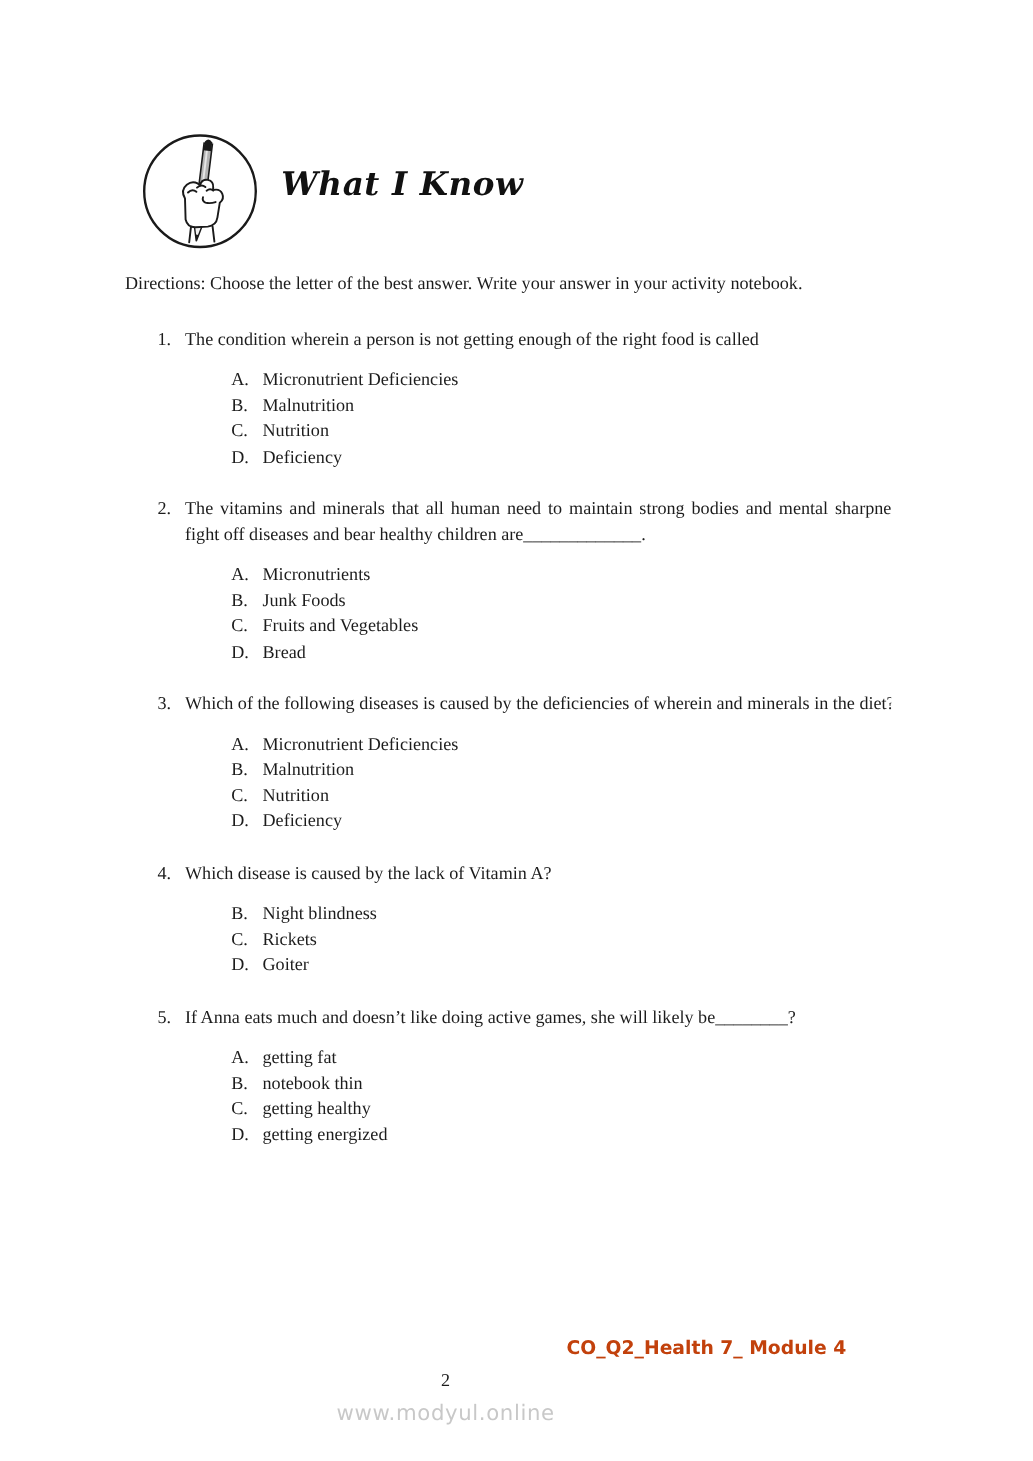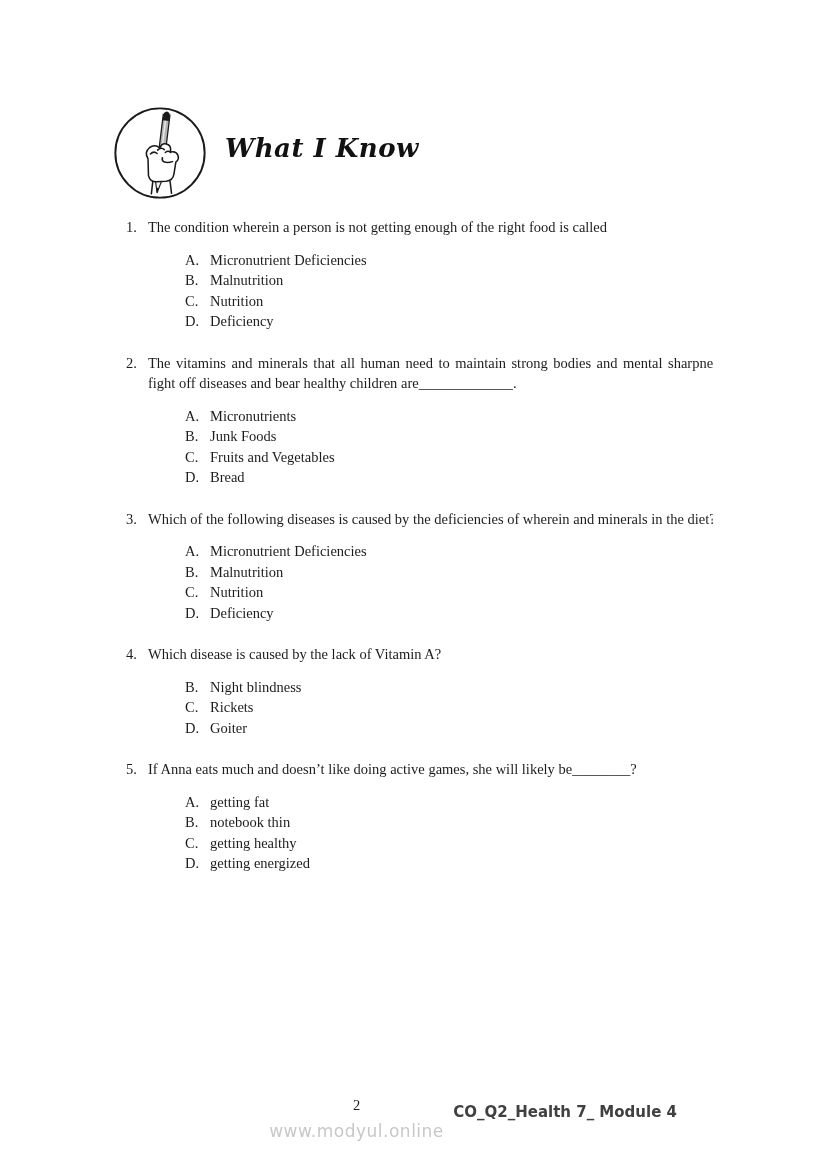--- a/index.html
+++ b/index.html
@@ -56,24 +56,24 @@
     text-align:center; font-size:14.5px;
   }
   .watermark {
     position:absolute; left:0; right:0; top:1121px;
     text-align:center;
     font-family:"DejaVu Sans", sans-serif;
     font-size:17px; letter-spacing:0.5px;
     color:#c8c8c8;
   }
   .module-code {
-    position:absolute; right:36px; top:1103px;
+    position:absolute; right:36px; top:1069px;
     font-family:"DejaVu Sans", sans-serif;
     font-weight:bold; font-size:15px;
-    color:#404040;
+    color:#c2410c;
   }
 </style>
 </head>
 <body>
 
 <div class="page">
 
   <div class="icon-circle">
     <svg viewBox="0 0 100 100" width="96" height="96" aria-hidden="true">
       <circle cx="50" cy="50" r="46.5" fill="#ffffff" stroke="#1a1a1a" stroke-width="2"></circle>
@@ -96,20 +96,21 @@
         <path d="M63 59 q-4.5 1.5 -8.5 0.5 q-3 -1.5 -2 -4.5" fill="none"></path>
         <path d="M42.5 79.5 L41 92.5" fill="none"></path>
         <path d="M60.5 79.5 L62 92" fill="none"></path>
       </g>
     </svg>
   </div>
 
   <h1 class="section-title">What I Know</h1>
 
   <main class="content">
+    <p class="directions">Directions: Choose the letter of the best answer. Write your answer in your activity notebook.</p>
 
     <section class="question">
       <span class="qnum">1.</span>
       <p class="qtext">The condition wherein a person is not getting enough of the right food is called</p>
       <ul class="options">
         <li class="option"><span class="olet">A.</span><span>Micronutrient Deficiencies</span></li>
         <li class="option"><span class="olet">B.</span><span>Malnutrition</span></li>
         <li class="option"><span class="olet">C.</span><span>Nutrition</span></li>
         <li class="option"><span class="olet">D.</span><span>Deficiency</span></li>
       </ul>

